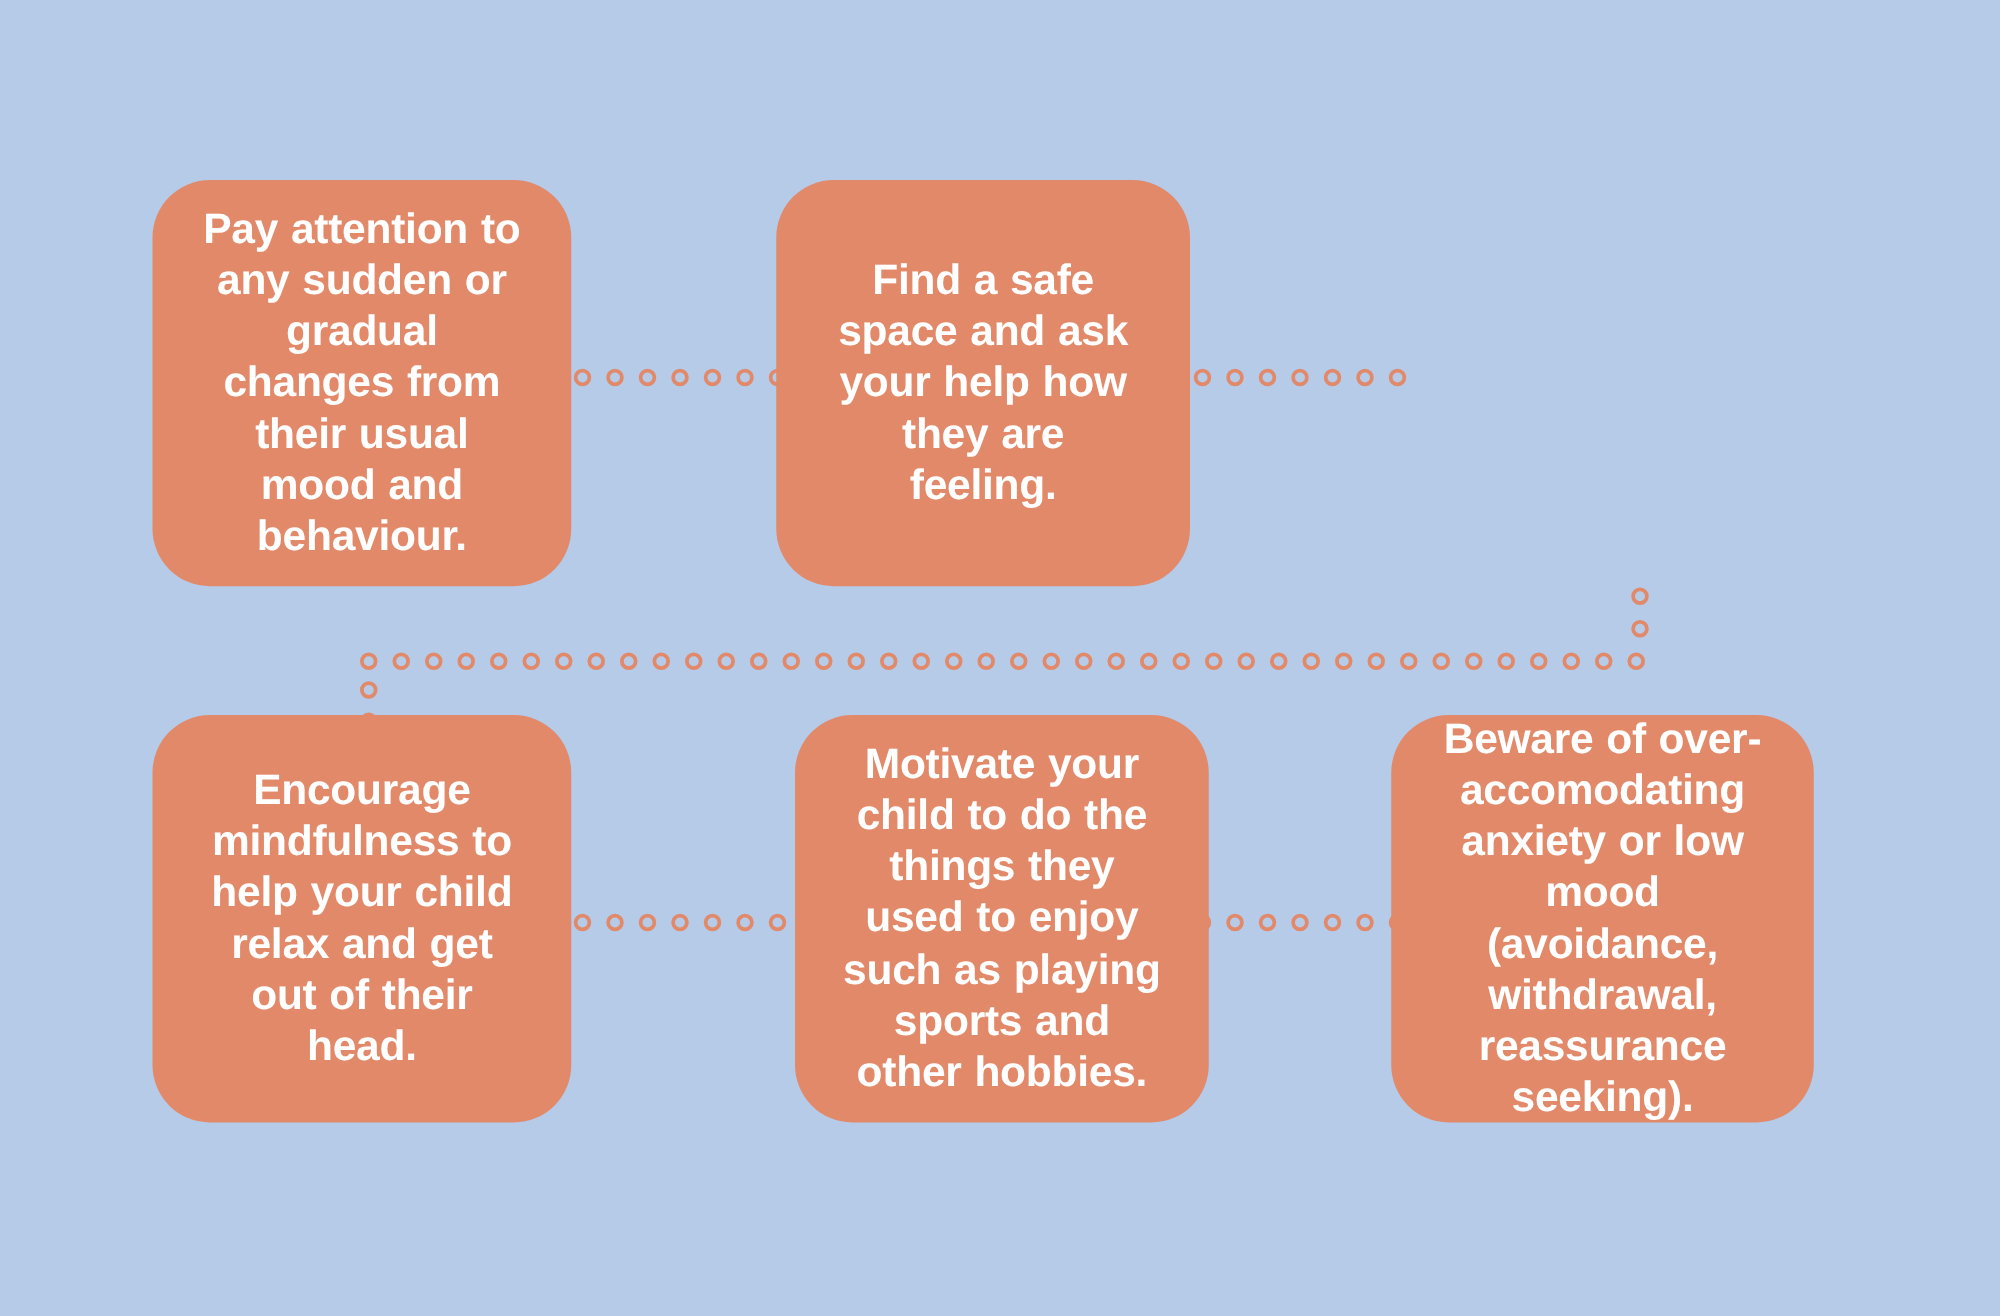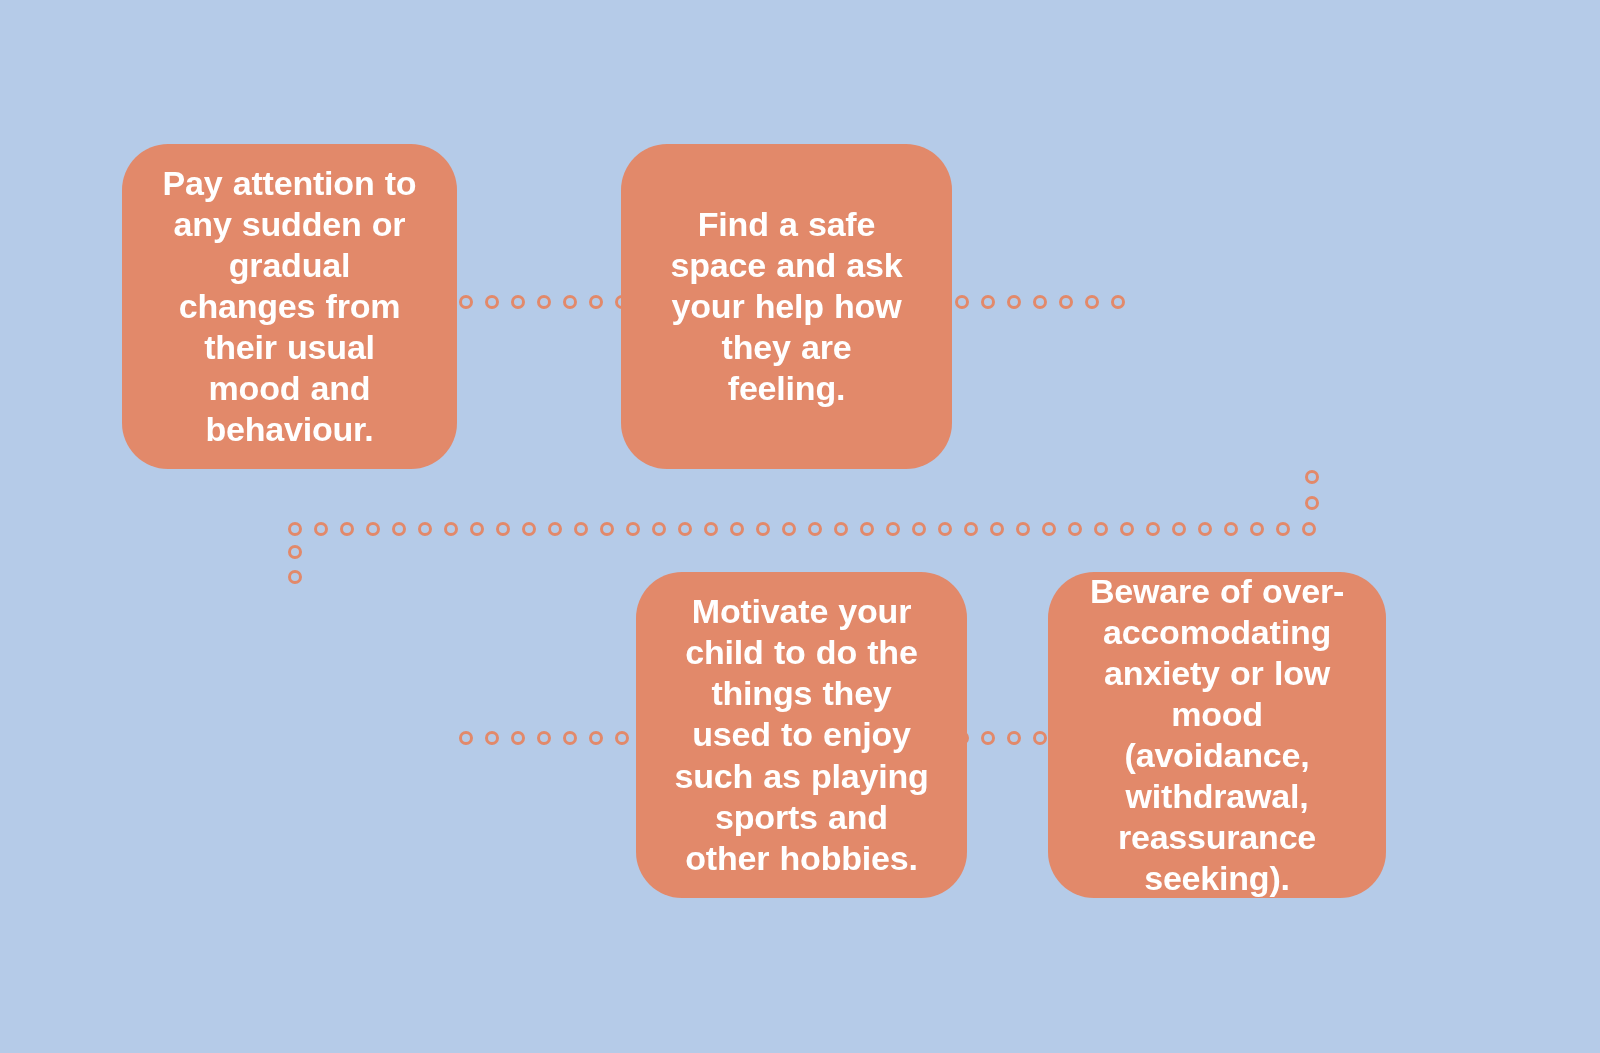--- a/index.html
+++ b/index.html
@@ -174,23 +174,26 @@
 
     <div class="card" style="left: 122px; top: 144px; width: 335px; height: 325px;">
       <p class="card-text">Pay attention to any sudden or gradual changes from their usual mood and behaviour.</p>
     </div>
 
     <div class="card" style="left: 621px; top: 144px; width: 331px; height: 325px;">
       <p class="card-text">Find a safe space and ask your help how they are feeling.</p>
     </div>
 
 
+    <div class="card" style="left: 122px; top: 572px; width: 335px; height: 326px;">
+      <p class="card-text">Encourage mindfulness to help your child relax and get out of their head.</p>
+    </div>
 
     <div class="card" style="left: 636px; top: 572px; width: 331px; height: 326px;">
       <p class="card-text">Motivate your child to do the things they used to enjoy such as playing sports and other hobbies.</p>
     </div>
 
-    <div class="card" style="left: 1048px; top: 572px; width: 338px; height: 326px;">
+    <div class="card" style="left: 1113px; top: 572px; width: 338px; height: 326px;">
       <p class="card-text">Beware of over-accomodating anxiety or low mood (avoidance, withdrawal, reassurance seeking).</p>
     </div>
 
   </div>
 </div>
 
 </body></html>

